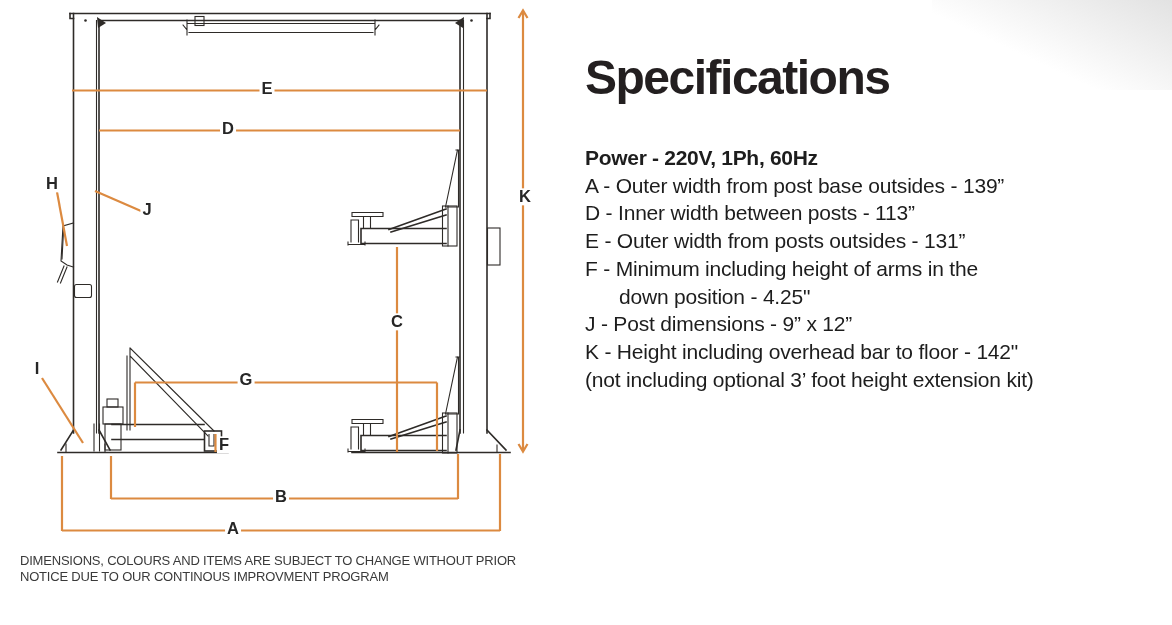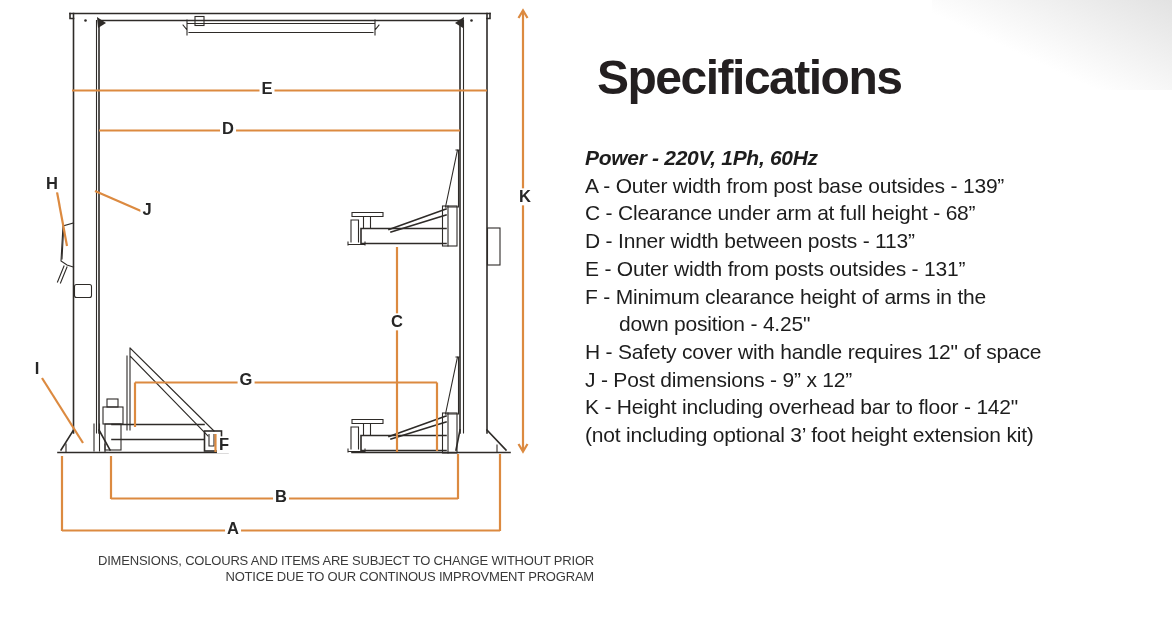--- a/index.html
+++ b/index.html
@@ -19,30 +19,30 @@
   svg.lift{position:absolute;left:0;top:0;}
   .ink{stroke:var(--ink);fill:none;stroke-width:1.6;stroke-linecap:square;}
   .ink-thin{stroke:var(--ink);fill:none;stroke-width:1.1;stroke-linecap:square;}
   .ink-fill{fill:var(--ink);stroke:none;}
   .orange{stroke:var(--accent);fill:none;stroke-width:2.2;stroke-linecap:butt;}
 
   .dim-label{position:absolute;transform:translate(-50%,-50%);
     font-weight:bold;font-size:16.5px;color:#262626;background:#fff;
     padding:0 2px;line-height:1.05;letter-spacing:0;}
 
-  .caption{position:absolute;left:20px;top:553px;width:574px;text-align:right;
+  .caption{position:absolute;left:20px;top:553px;width:574px;text-align:left;
     font-size:13px;line-height:15.5px;color:#3a3a3a;letter-spacing:-0.2px;}
 
   .specs{position:absolute;left:585px;top:0;width:587px;height:625px;color:var(--text);}
   .specs-title{position:absolute;left:0;top:50px;font-size:48px;font-weight:bold;
-    letter-spacing:-1.5px;color:#231F20;margin-left:12px;}
+    letter-spacing:-1.5px;color:#231F20;}
   .spec-list{position:absolute;left:0;top:144px;width:587px;
     font-size:21px;line-height:27.7px;letter-spacing:-0.2px;color:#1d1d1d;}
   .spec-line{white-space:nowrap;}
-  .spec-line.bold{font-weight:bold;letter-spacing:-0.3px;font-style:italic;}
+  .spec-line.bold{font-weight:bold;letter-spacing:-0.3px;}
   .spec-line.indent{padding-left:34px;}
 </style>
 </head>
 <body>
 
 <div class="sheet">
 
   <div class="corner-shade"></div>
 
   <div class="diagram-wrap">
@@ -153,25 +153,23 @@
       <div>DIMENSIONS, COLOURS AND ITEMS ARE SUBJECT TO CHANGE WITHOUT PRIOR</div>
       <div>NOTICE DUE TO OUR CONTINOUS IMPROVMENT PROGRAM</div>
     </div>
   </div>
 
   <div class="specs">
     <div class="specs-title">Specifications</div>
     <div class="spec-list" id="spec-list">
         <div class="spec-line bold">Power - 220V, 1Ph, 60Hz</div>
         <div class="spec-line">A - Outer width from post base outsides - 139”</div>
-        <div class="spec-line">C - Clearance under arm at full height - 68”</div>
         <div class="spec-line">D - Inner width between posts - 113”</div>
         <div class="spec-line">E - Outer width from posts outsides - 131”</div>
-        <div class="spec-line">F - Minimum clearance height of arms in the</div>
+        <div class="spec-line">F - Minimum including height of arms in the</div>
         <div class="spec-line indent">down position - 4.25"</div>
-        <div class="spec-line">H - Safety cover with handle requires 12" of space</div>
         <div class="spec-line">J - Post dimensions - 9” x 12”</div>
         <div class="spec-line">K - Height including overhead bar to floor - 142"</div>
         <div class="spec-line">(not including optional 3’ foot height extension kit)</div>
       </div>
   </div>
 
 </div>
 
 </body></html>

